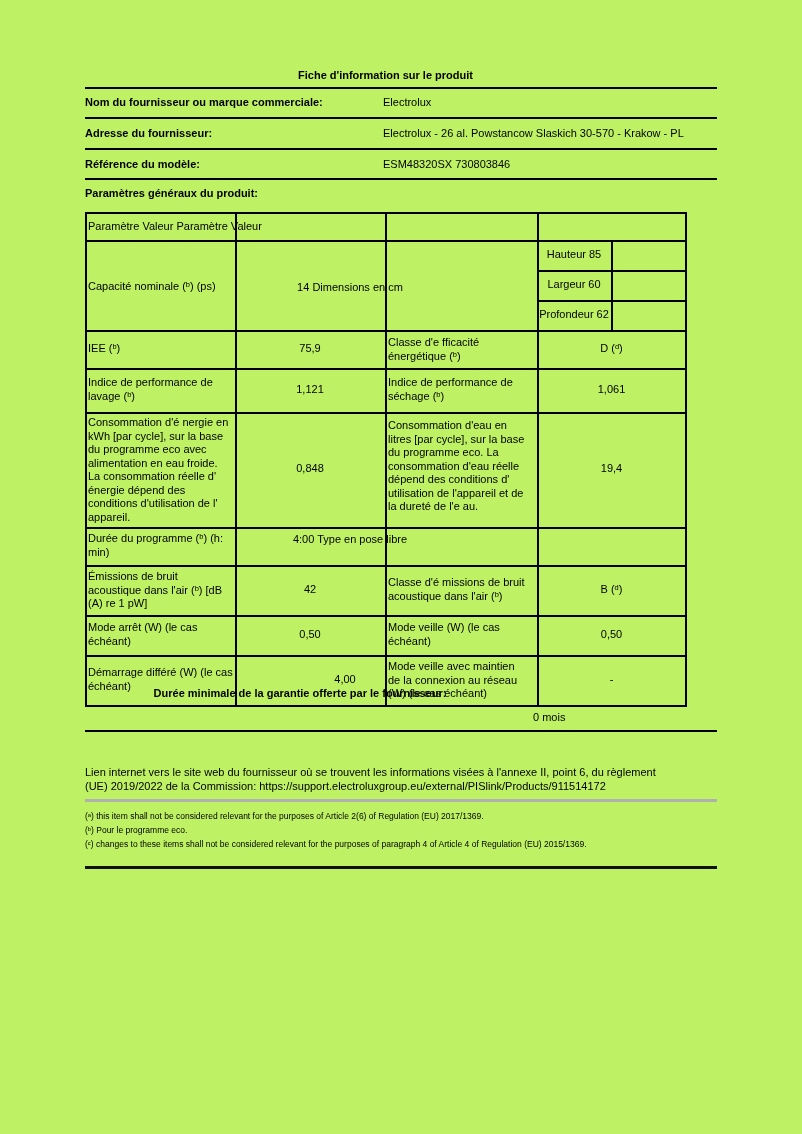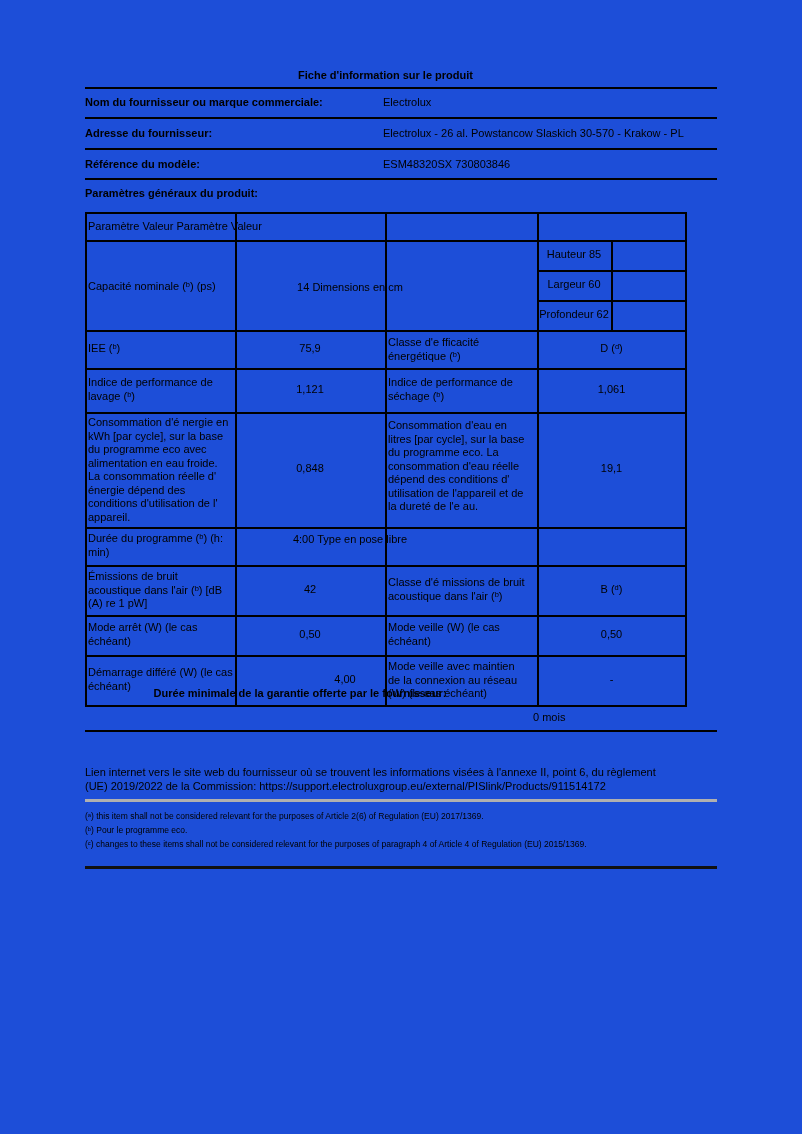--- a/index.html
+++ b/index.html
@@ -1,19 +1,19 @@
 <!DOCTYPE html>
 <html><head>
 <meta charset="utf-8">
 <style>
   html,body{margin:0;padding:0;background:#e8e8e8;}
   .page{
     position:relative;
     width:802px;height:1134px;
-    background:#1d4ed8;
+    background:#bef264;
     font-family:"Liberation Sans","DejaVu Sans",sans-serif;
     color:#000;
     overflow:hidden;
     margin:0 auto;
   }
   .abs{position:absolute;}
   .t{font-size:11px;line-height:13.5px;}
   .ts{font-size:8.5px;line-height:13px;}
   .b{font-weight:bold;}
   .ctr{text-align:center;}
@@ -98,21 +98,21 @@
 conditions d'utilisation de l'
 appareil.</div>
   <div class="abs t ctr" style="left:235px;top:462px;width:150px;">0,848</div>
   <div class="abs t pre" style="left:388px;top:419px;width:146px;">Consommation d'eau en
 litres [par cycle], sur la base
 du programme eco. La
 consommation d'eau réelle
 dépend des conditions d'
 utilisation de l'appareil et de
 la dureté de l'e au.</div>
-  <div class="abs t ctr" style="left:537px;top:462px;width:149px;">19,1</div>
+  <div class="abs t ctr" style="left:537px;top:462px;width:149px;">19,4</div>
 
   <div class="abs t pre" style="left:88px;top:532px;width:144px;">Durée du programme (ᵇ) (h:
 min)</div>
   <div class="abs t ctr nowrap" style="left:235px;top:533px;width:230px;">4:00 Type en pose libre</div>
 
   <div class="abs t pre" style="left:88px;top:570px;width:146px;">Émissions de bruit
 acoustique dans l'air (ᵇ) [dB
 (A) re 1 pW]</div>
   <div class="abs t ctr" style="left:235px;top:583px;width:150px;">42</div>
   <div class="abs t pre" style="left:388px;top:576px;width:146px;">Classe d'é missions de bruit

